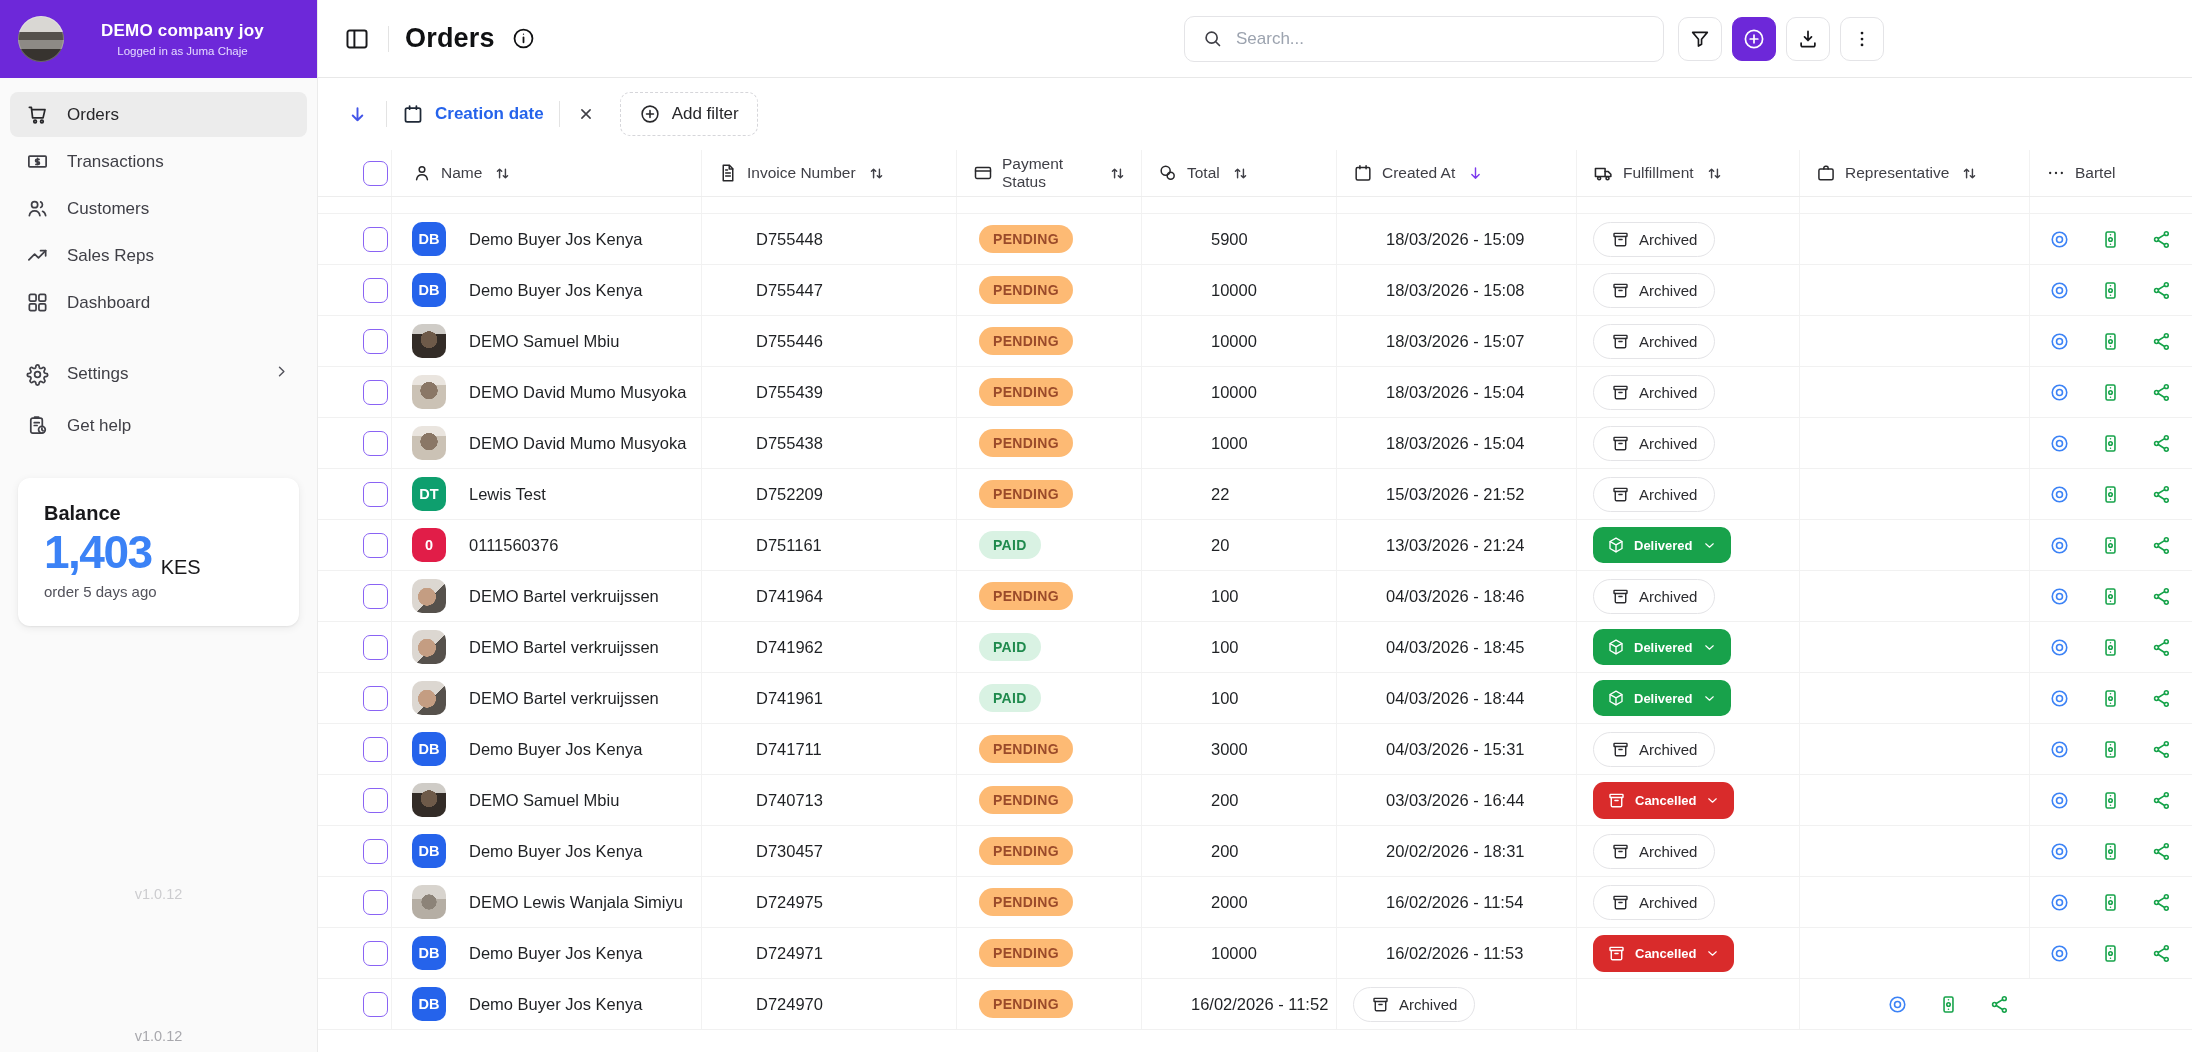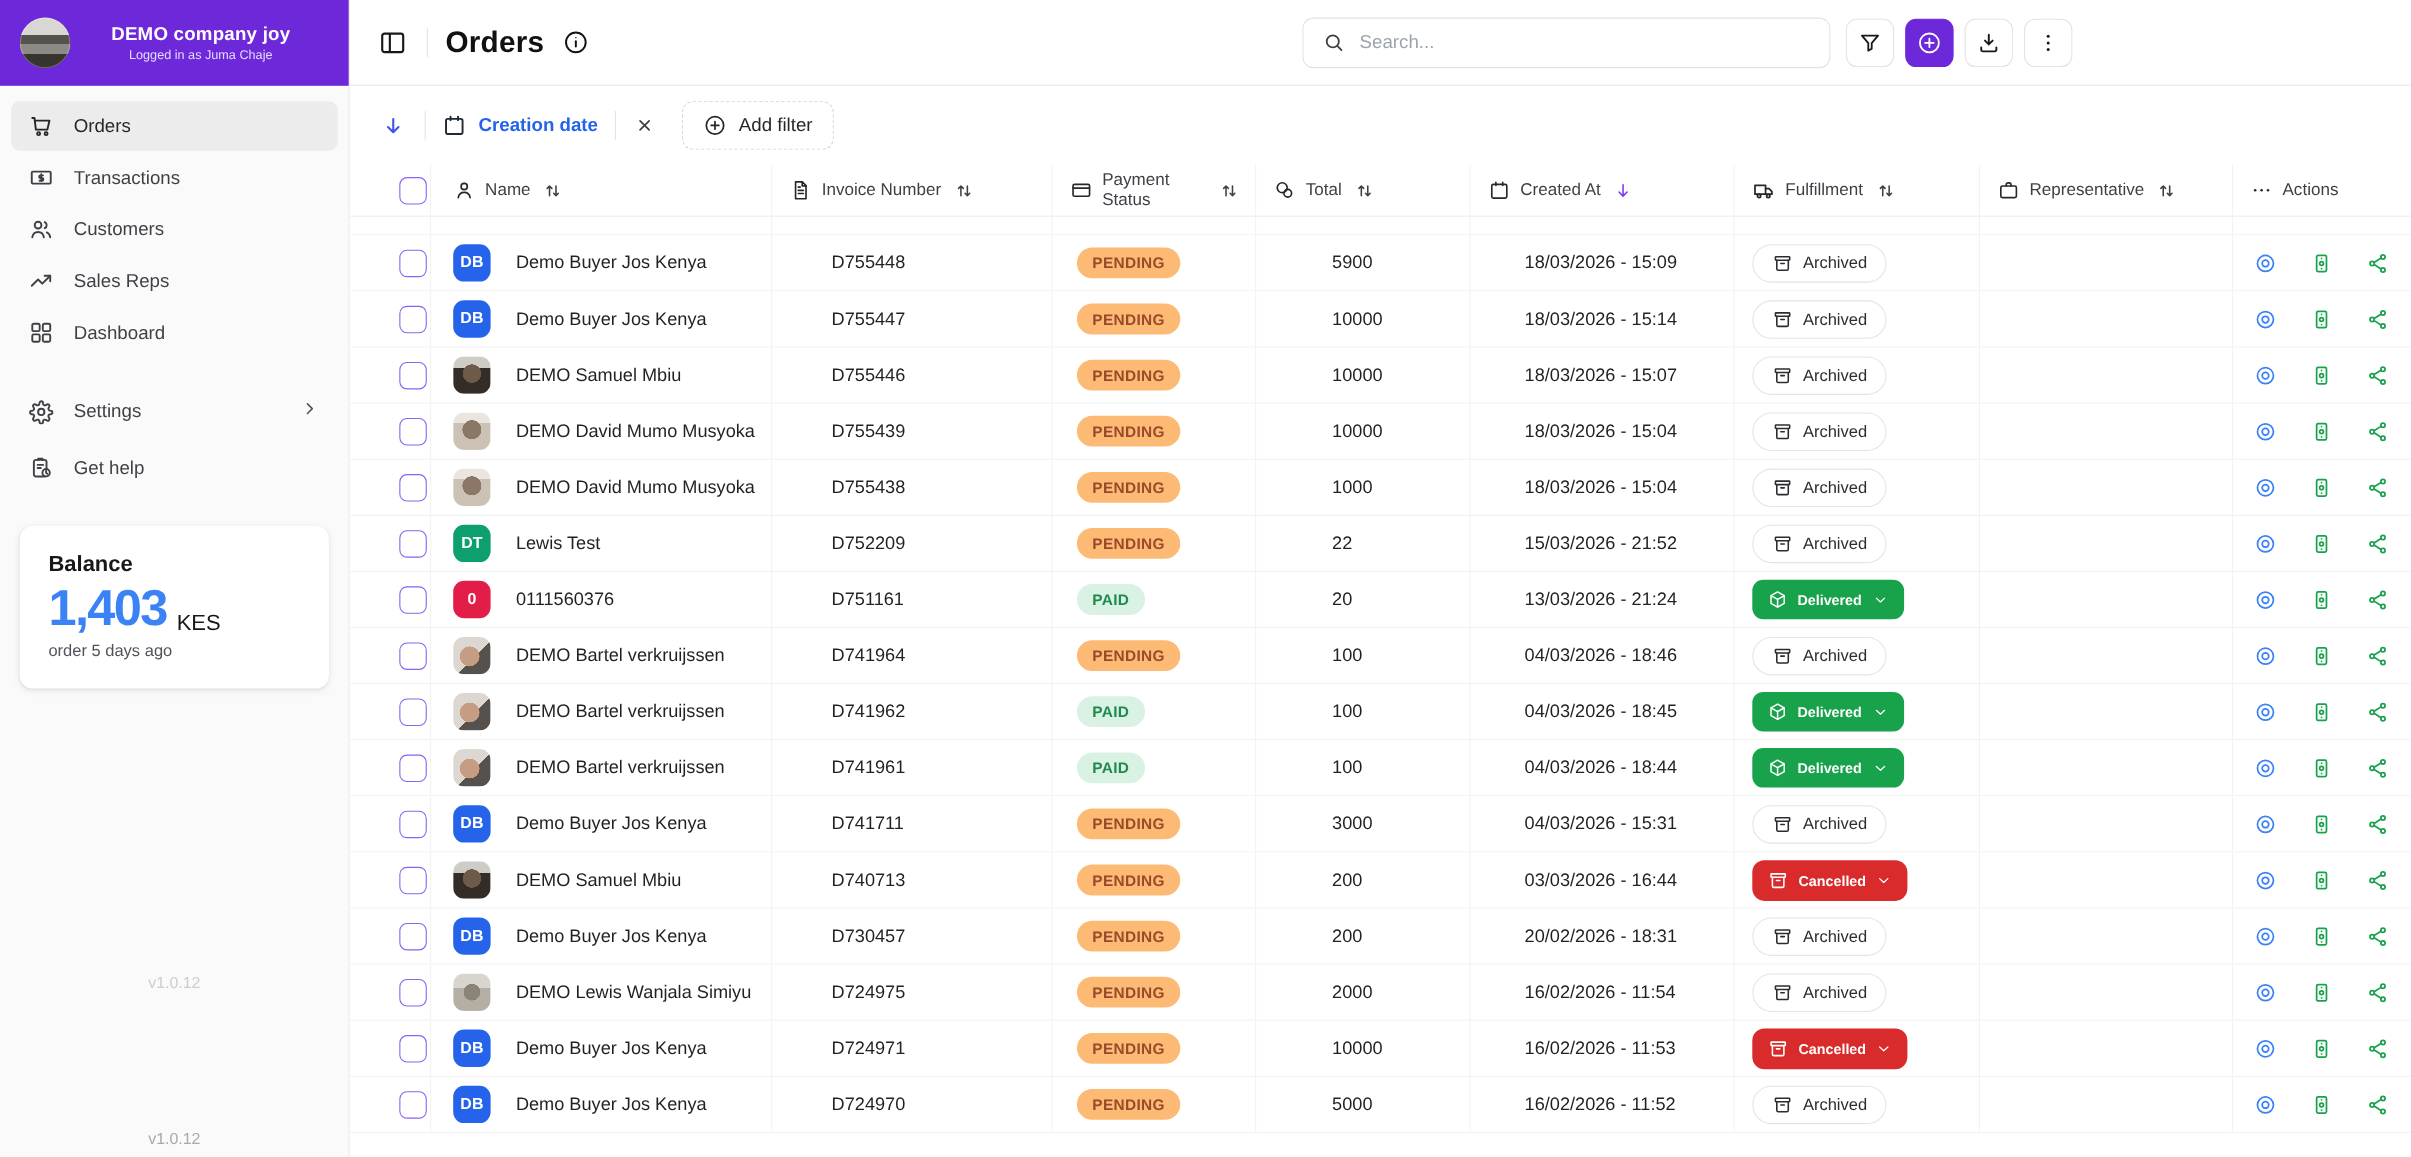--- a/index.html
+++ b/index.html
@@ -422,21 +422,21 @@
           </span>
      </div>
         <div class="hcell c-actions">
        <span class="icn hicon">
             <svg width="20" height="20" viewBox="0 0 24 24" fill="currentColor">
               <circle cx="5" cy="12" r="1.4"></circle>
               <circle cx="12" cy="12" r="1.4"></circle>
               <circle cx="19" cy="12" r="1.4"></circle>
             </svg>
           </span>
-       <span>Actions</span>
+       <span>Bartel</span>
 
      </div>
       </div>
     <div class="spacer-row grid" id="spacer">
         <div></div>
         <div></div>
         <div></div>
         <div></div>
         <div></div>
         <div></div>
@@ -507,21 +507,21 @@
           </div>
      <div class="c c-name">
             <span class="avatar" style="background:#2563EB">DB</span>
             <span>Demo Buyer Jos Kenya</span>
           </div>
      <div class="c c-invoice">D755447</div>
      <div class="c c-payment">
             <span class="badge PENDING">PENDING</span>
           </div>
      <div class="c c-total">10000</div>
-     <div class="c c-created">18/03/2026 - 15:14</div>
+     <div class="c c-created">18/03/2026 - 15:08</div>
      <div class="c c-fulfill">
             <span class="pill archived">
               <span class="icn ">
                 <svg width="19" height="19" viewBox="0 0 24 24" fill="none" stroke="currentColor" stroke-width="1.8" stroke-linecap="round" stroke-linejoin="round">
                   <rect x="3.8" y="4.3" width="16.4" height="4" rx="0.8"></rect>
                   <path d="M5.4 8.3v9.9a1.6 1.6 0 0 0 1.6 1.6h10a1.6 1.6 0 0 0 1.6-1.6V8.3M10 12h4"></path>
                 </svg>
               </span>
               <span>Archived</span>
             </span>
@@ -1315,21 +1315,20 @@
             <span class="cbx"></span>
           </div>
      <div class="c c-name">
             <span class="avatar" style="background:#2563EB">DB</span>
             <span>Demo Buyer Jos Kenya</span>
           </div>
      <div class="c c-invoice">D724970</div>
      <div class="c c-payment">
             <span class="badge PENDING">PENDING</span>
           </div>
-     <div class="c c-total">5000</div>
      <div class="c c-created">16/02/2026 - 11:52</div>
      <div class="c c-fulfill">
             <span class="pill archived">
               <span class="icn ">
                 <svg width="19" height="19" viewBox="0 0 24 24" fill="none" stroke="currentColor" stroke-width="1.8" stroke-linecap="round" stroke-linejoin="round">
                   <rect x="3.8" y="4.3" width="16.4" height="4" rx="0.8"></rect>
                   <path d="M5.4 8.3v9.9a1.6 1.6 0 0 0 1.6 1.6h10a1.6 1.6 0 0 0 1.6-1.6V8.3M10 12h4"></path>
                 </svg>
               </span>
               <span>Archived</span>

